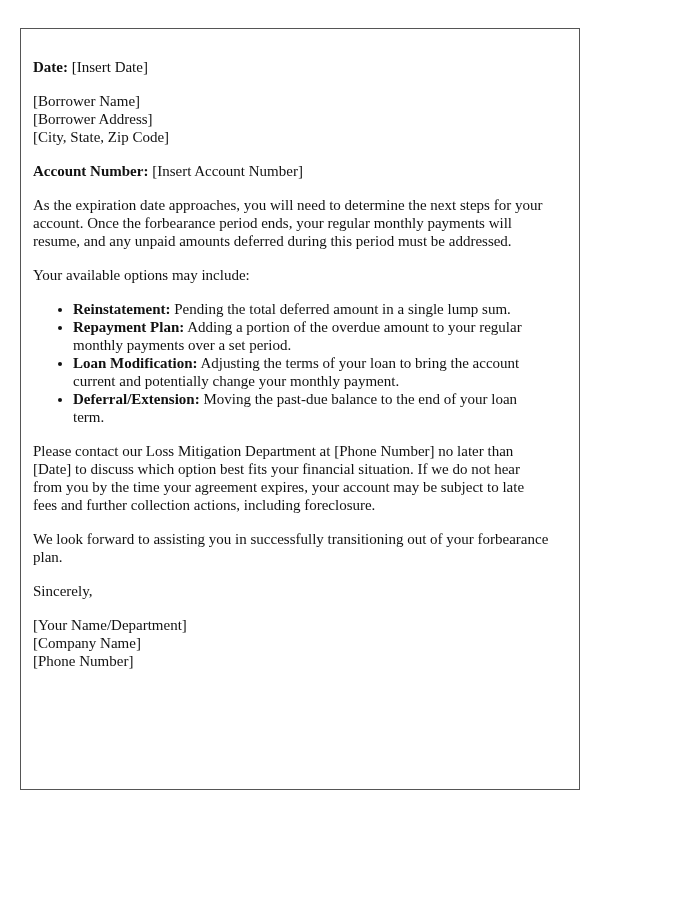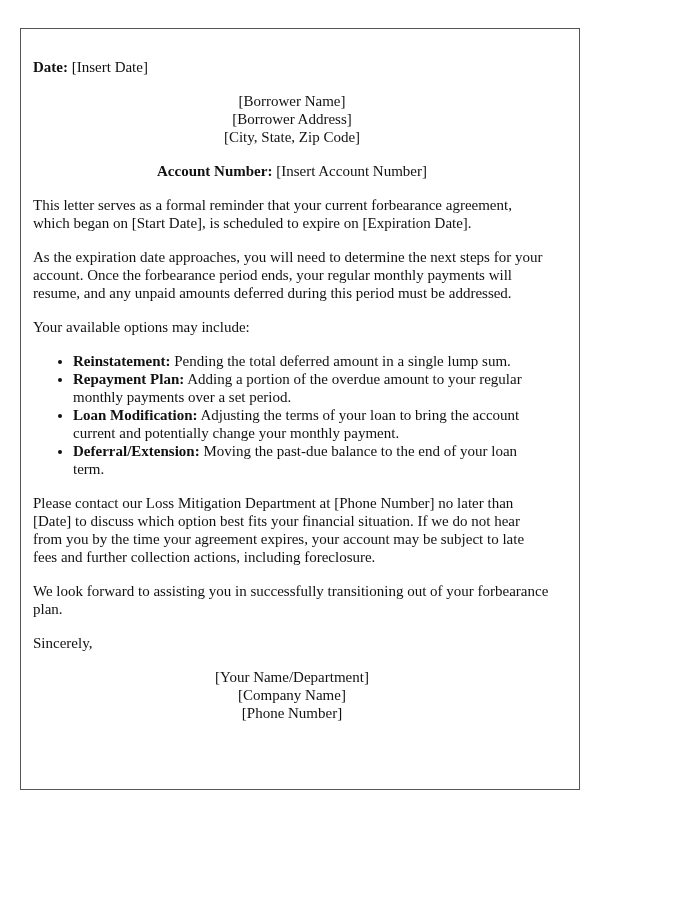--- a/index.html
+++ b/index.html
@@ -7,39 +7,38 @@
     .letter {
       position: absolute; left: 20px; top: 20px; width: 560px; height: 762px;
       border: 1px solid #555; box-sizing: border-box;
       padding: 29px 28px 0 12px;
       font-size: 15px; line-height: 18px; margin-top: 8px;
     }
     p { margin: 0 0 16px 0; }
     b { font-weight: bold; }
     ul { margin: 0 0 16px 0; padding-left: 40px; }
     li { margin: 0; }
-    .block { margin: 0 0 16px 0; text-align: center; }
+    .block { margin: 0 0 16px 0; }
   </style>
 </head>
 <body>
 
 <div class="letter">
   <p><b>Date:</b> <span>[Insert Date]</span></p>
 
   <div class="block">
     <div>[Borrower Name]</div>
     <div>[Borrower Address]</div>
     <div>[City, State, Zip Code]</div>
   </div>
 
   <div class="block">
     <div><b>Account Number:</b> <span>[Insert Account Number]</span></div>
   </div>
 
-  <p>This letter serves as a formal reminder that your current forbearance agreement, which began on [Start Date], is scheduled to expire on [Expiration Date].</p>
   <p>As the expiration date approaches, you will need to determine the next steps for your account. Once the forbearance period ends, your regular monthly payments will resume, and any unpaid amounts deferred during this period must be addressed.</p>
   <p>Your available options may include:</p>
 
   <ul>
     <li><b>Reinstatement:</b> <span>Pending the total deferred amount in a single lump sum.</span></li>
     <li><b>Repayment Plan:</b> <span>Adding a portion of the overdue amount to your regular monthly payments over a set period.</span></li>
     <li><b>Loan Modification:</b> <span>Adjusting the terms of your loan to bring the account current and potentially change your monthly payment.</span></li>
     <li><b>Deferral/Extension:</b> <span>Moving the past-due balance to the end of your loan term.</span></li>
   </ul>
 

